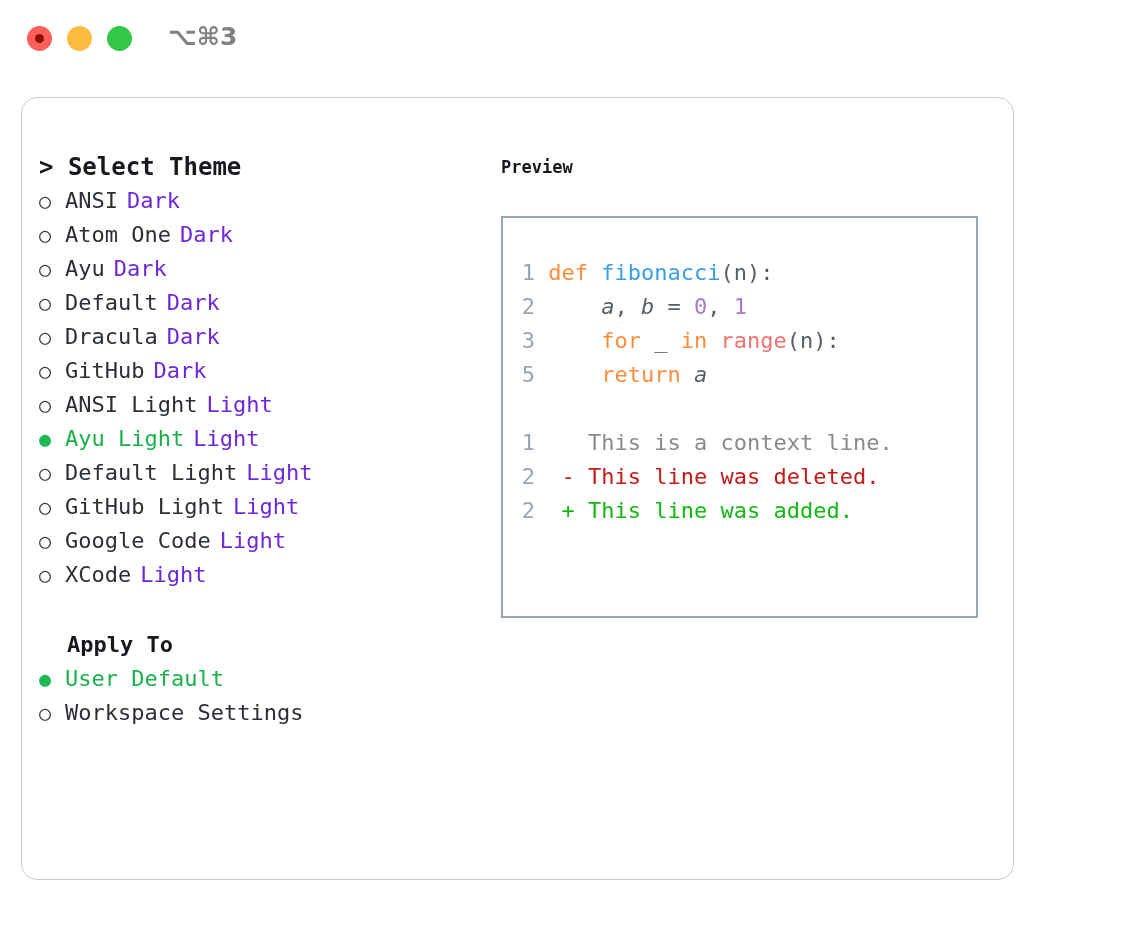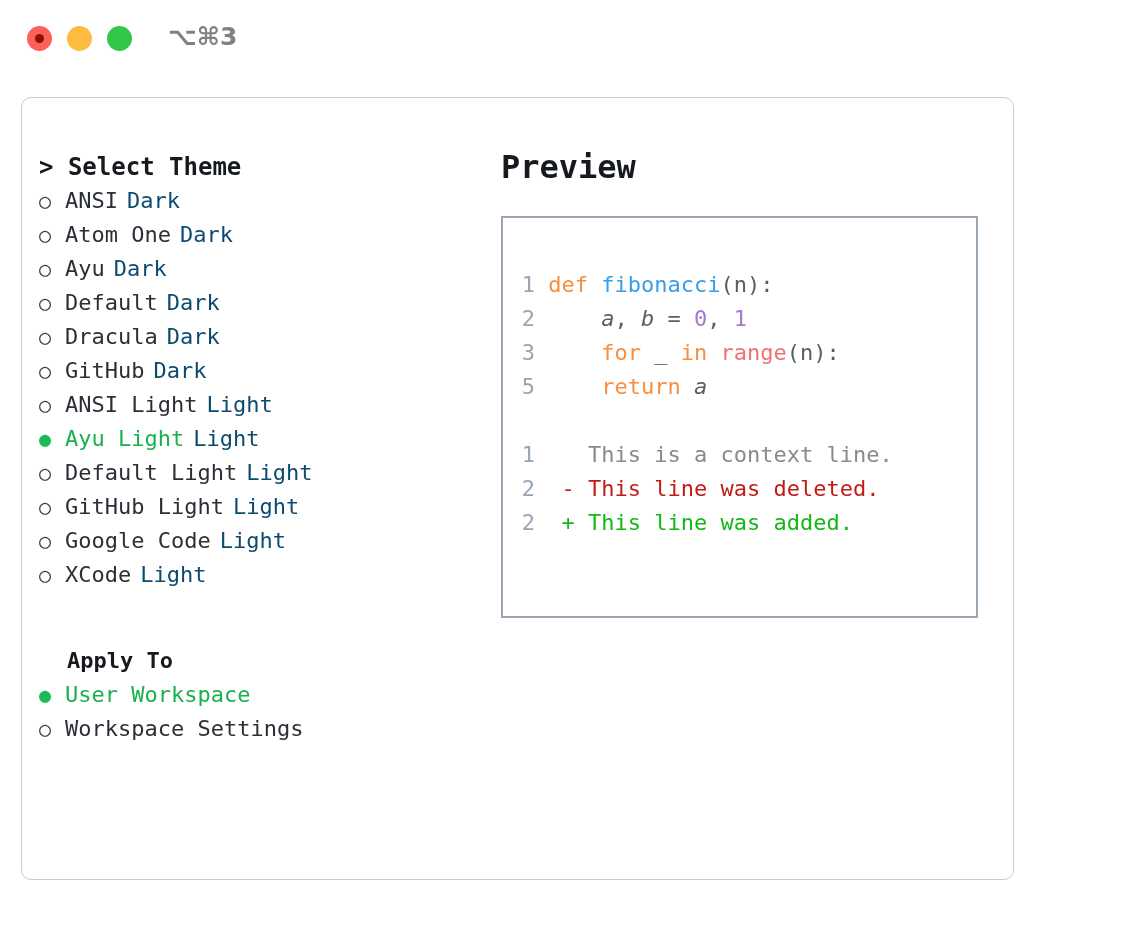--- a/index.html
+++ b/index.html
@@ -61,21 +61,21 @@
   }
 
   
   #panel {
     position: absolute;
     left: 21px;
     top: 97px;
     width: 993px;
     height: 783px;
     border: 1px solid #c8cdd4;
-    border-radius: 10px;
+    border-radius: 16px;
     box-sizing: border-box;
     background: #ffffff;
   }
 
   
   #left-col {
     position: absolute;
     left: 17px;
     top: 52px;
     width: 450px;
@@ -107,60 +107,60 @@
     display: inline-block;
     width: 26px;
     flex: 0 0 26px;
     color: #3c4148;
     font-size: 20px;
   }
   .bullet.sel { color: #1db954; }
   .opt-label { color: #2b2f36; }
   .opt-row.selected .opt-label { color: #19b14b; text-align: center; }
   .badge {
-    color: #0c4a6e;
+    color: #6d28d9;
     margin-left: 9px;
   }
 
-  #apply-block { margin-top: 52px; }
+  #apply-block { margin-top: 36px; }
 
   #hint {
     margin-top: 32px;
     font-size: 22px;
     line-height: 34px;
     color: #9aa5b4;
     width: 400px;
   }
 
   
   #right-col {
     position: absolute;
     left: 479px;
     top: 52px;
     width: 490px;
   }
   #preview-title {
-    font-size: 32px;
+    font-size: 17px;
     font-weight: bold;
     color: #16191d;
     line-height: 34px;
   }
   #preview-box {
     margin-top: 32px;
     width: 477px;
     height: 402px;
     border: 2px solid #9aa5b4;
     box-sizing: border-box;
     background: #ffffff;
     position: relative;
   }
   #code-area {
     position: absolute;
     left: 18px;
-    top: 50px;
+    top: 38px;
     right: 6px;
   }
   .code-line {
     font-size: 22px;
     line-height: 34px;
     white-space: pre;
   }
   .ln {
     color: #9aa5b4;
     display: inline-block;
@@ -211,21 +211,21 @@
           <div class="opt-row selected"><span class="bullet sel">●</span><span class="opt-label">Ayu Light</span><span class="badge">Light</span></div>
           <div class="opt-row"><span class="bullet">○</span><span class="opt-label">Default Light</span><span class="badge">Light</span></div>
           <div class="opt-row"><span class="bullet">○</span><span class="opt-label">GitHub Light</span><span class="badge">Light</span></div>
           <div class="opt-row"><span class="bullet">○</span><span class="opt-label">Google Code</span><span class="badge">Light</span></div>
           <div class="opt-row"><span class="bullet">○</span><span class="opt-label">XCode</span><span class="badge">Light</span></div>
         </div>
 
       <div id="apply-block">
         <div class="section-header sub">Apply To</div>
         <div id="apply-list">
-            <div class="opt-row selected"><span class="bullet sel">●</span><span class="opt-label">User Workspace</span></div>
+            <div class="opt-row selected"><span class="bullet sel">●</span><span class="opt-label">User Default</span></div>
             <div class="opt-row"><span class="bullet">○</span><span class="opt-label">Workspace Settings</span></div>
           </div>
       </div>
 
     </div>
 
     <div id="right-col">
       <div id="preview-title">Preview</div>
       <div id="preview-box">
         <div id="code-area">

